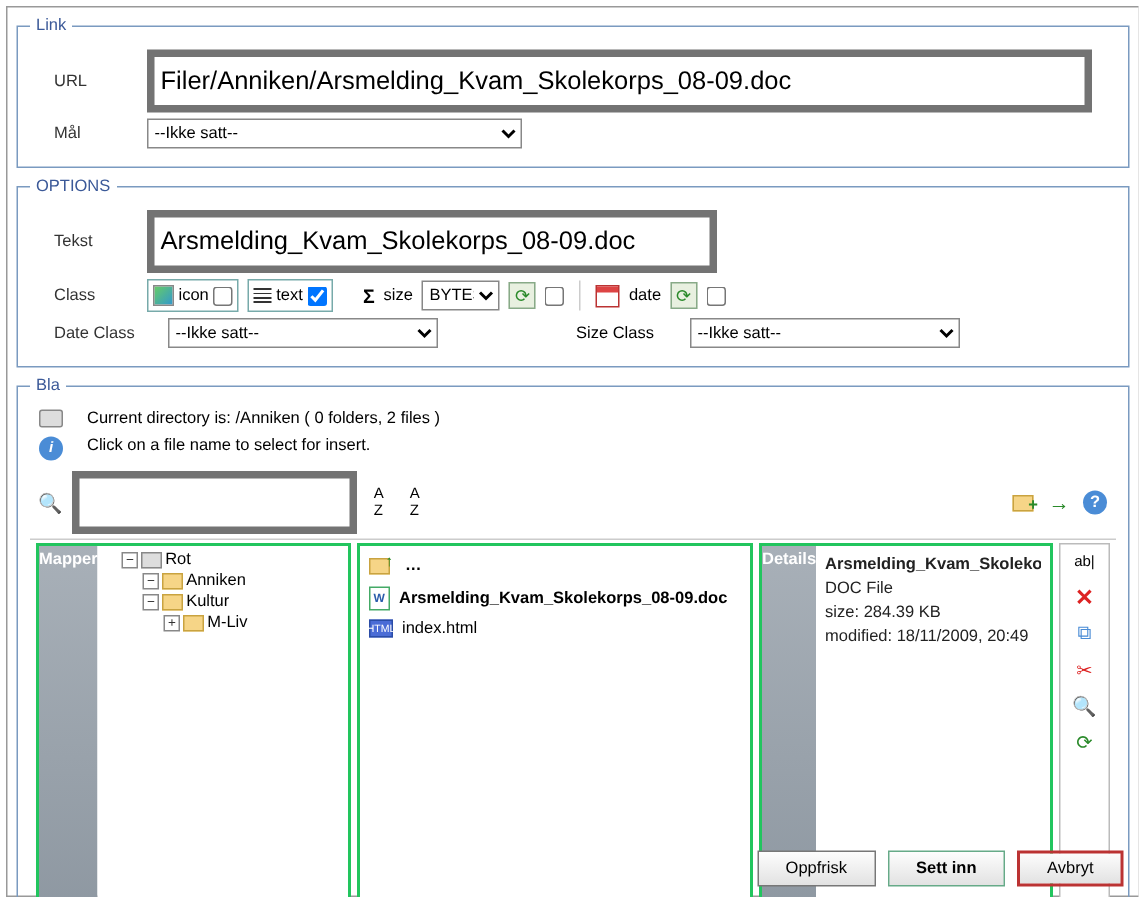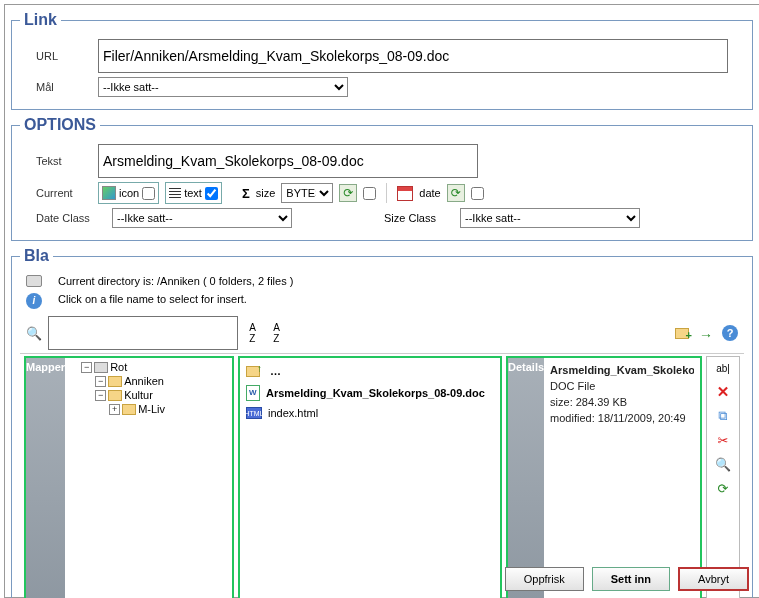--- a/index.html
+++ b/index.html
@@ -1,22 +1,22 @@
 <!DOCTYPE html>
 <html><head>
 <meta charset="utf-8">
 <style>
 * { box-sizing: border-box; margin: 0; padding: 0; font-family: Verdana, sans-serif; font-size: 11px; }
 body { background: #fff; padding: 4px; }
 .outer { border: 1px solid #999; padding: 2px; width: 756px; height: 594px; position: relative; }
 fieldset { border: 1px solid #7a9ac0; margin: 4px 4px 6px 4px; padding: 6px 8px 8px 8px; position: relative; }
-fieldset > legend { color: #3b5998; font-weight: bold; padding: 0 4px; font-size: 16px; }
+fieldset > legend { color: #3b5998; font-weight: normal; padding: 0 4px; font-size: 11px; }
 .row { display: flex; align-items: center; margin: 4px 16px; gap: 6px; }
 .lbl { width: 56px; color: #333; }
-input[type=text] { border: 1px solid #737373; padding: 16px 4px; height: 20px; font-family: inherit; font-size: 14px; }
+input[type=text] { border: 5px solid #737373; padding: 16px 4px; height: 20px; font-family: inherit; font-size: 17px; }
 select { border: 1px solid #888; height: 20px; font-family: inherit; font-size: 11px; background: #fff; }
 .url-input { flex: 1; }
 .mal-select { width: 250px; }
 .opt-group { display: inline-flex; align-items: center; gap: 3px; border: 1px solid #7aa; padding: 1px 3px; height: 22px; }
 .icon-sprite { display: inline-block; width: 14px; height: 14px; }
 .chk { width: 13px; height: 13px; }
 .btn-mini { width: 18px; height: 18px; border: 1px solid #8a8; background: #e8f0e0; display: inline-flex; align-items: center; justify-content: center; cursor: pointer; }
 .sep { width: 8px; }
 .bla-header { display: flex; gap: 16px; padding: 2px 6px; margin: 2px 0; }
 .info-icon { width: 16px; height: 16px; border-radius: 50%; background: #4a8cd6; color: #fff; text-align: center; line-height: 16px; font-weight: bold; font-style: italic; font-size: 10px; }
@@ -77,21 +77,21 @@
     </div>
   </fieldset>
 
   <fieldset>
     <legend>OPTIONS</legend>
     <div class="row">
       <span class="lbl">Tekst</span>
       <input type="text" style="width: 380px;" value="Arsmelding_Kvam_Skolekorps_08-09.doc">
     </div>
     <div class="row">
-      <span class="lbl">Current</span>
+      <span class="lbl">Class</span>
       <span class="opt-group">
         <span class="icon-sprite" style="background:linear-gradient(135deg,#6c6,#39c);border:1px solid #888"></span>
         <span>icon</span>
         <input type="checkbox" class="chk" style="">
       </span>
       <span class="opt-group">
         <span style="display:inline-block;width:12px;height:10px;background:repeating-linear-gradient(#333 0 1px,transparent 1px 3px)"></span>
         <span>text</span>
         <input type="checkbox" class="chk" checked="" style="">
       </span>

